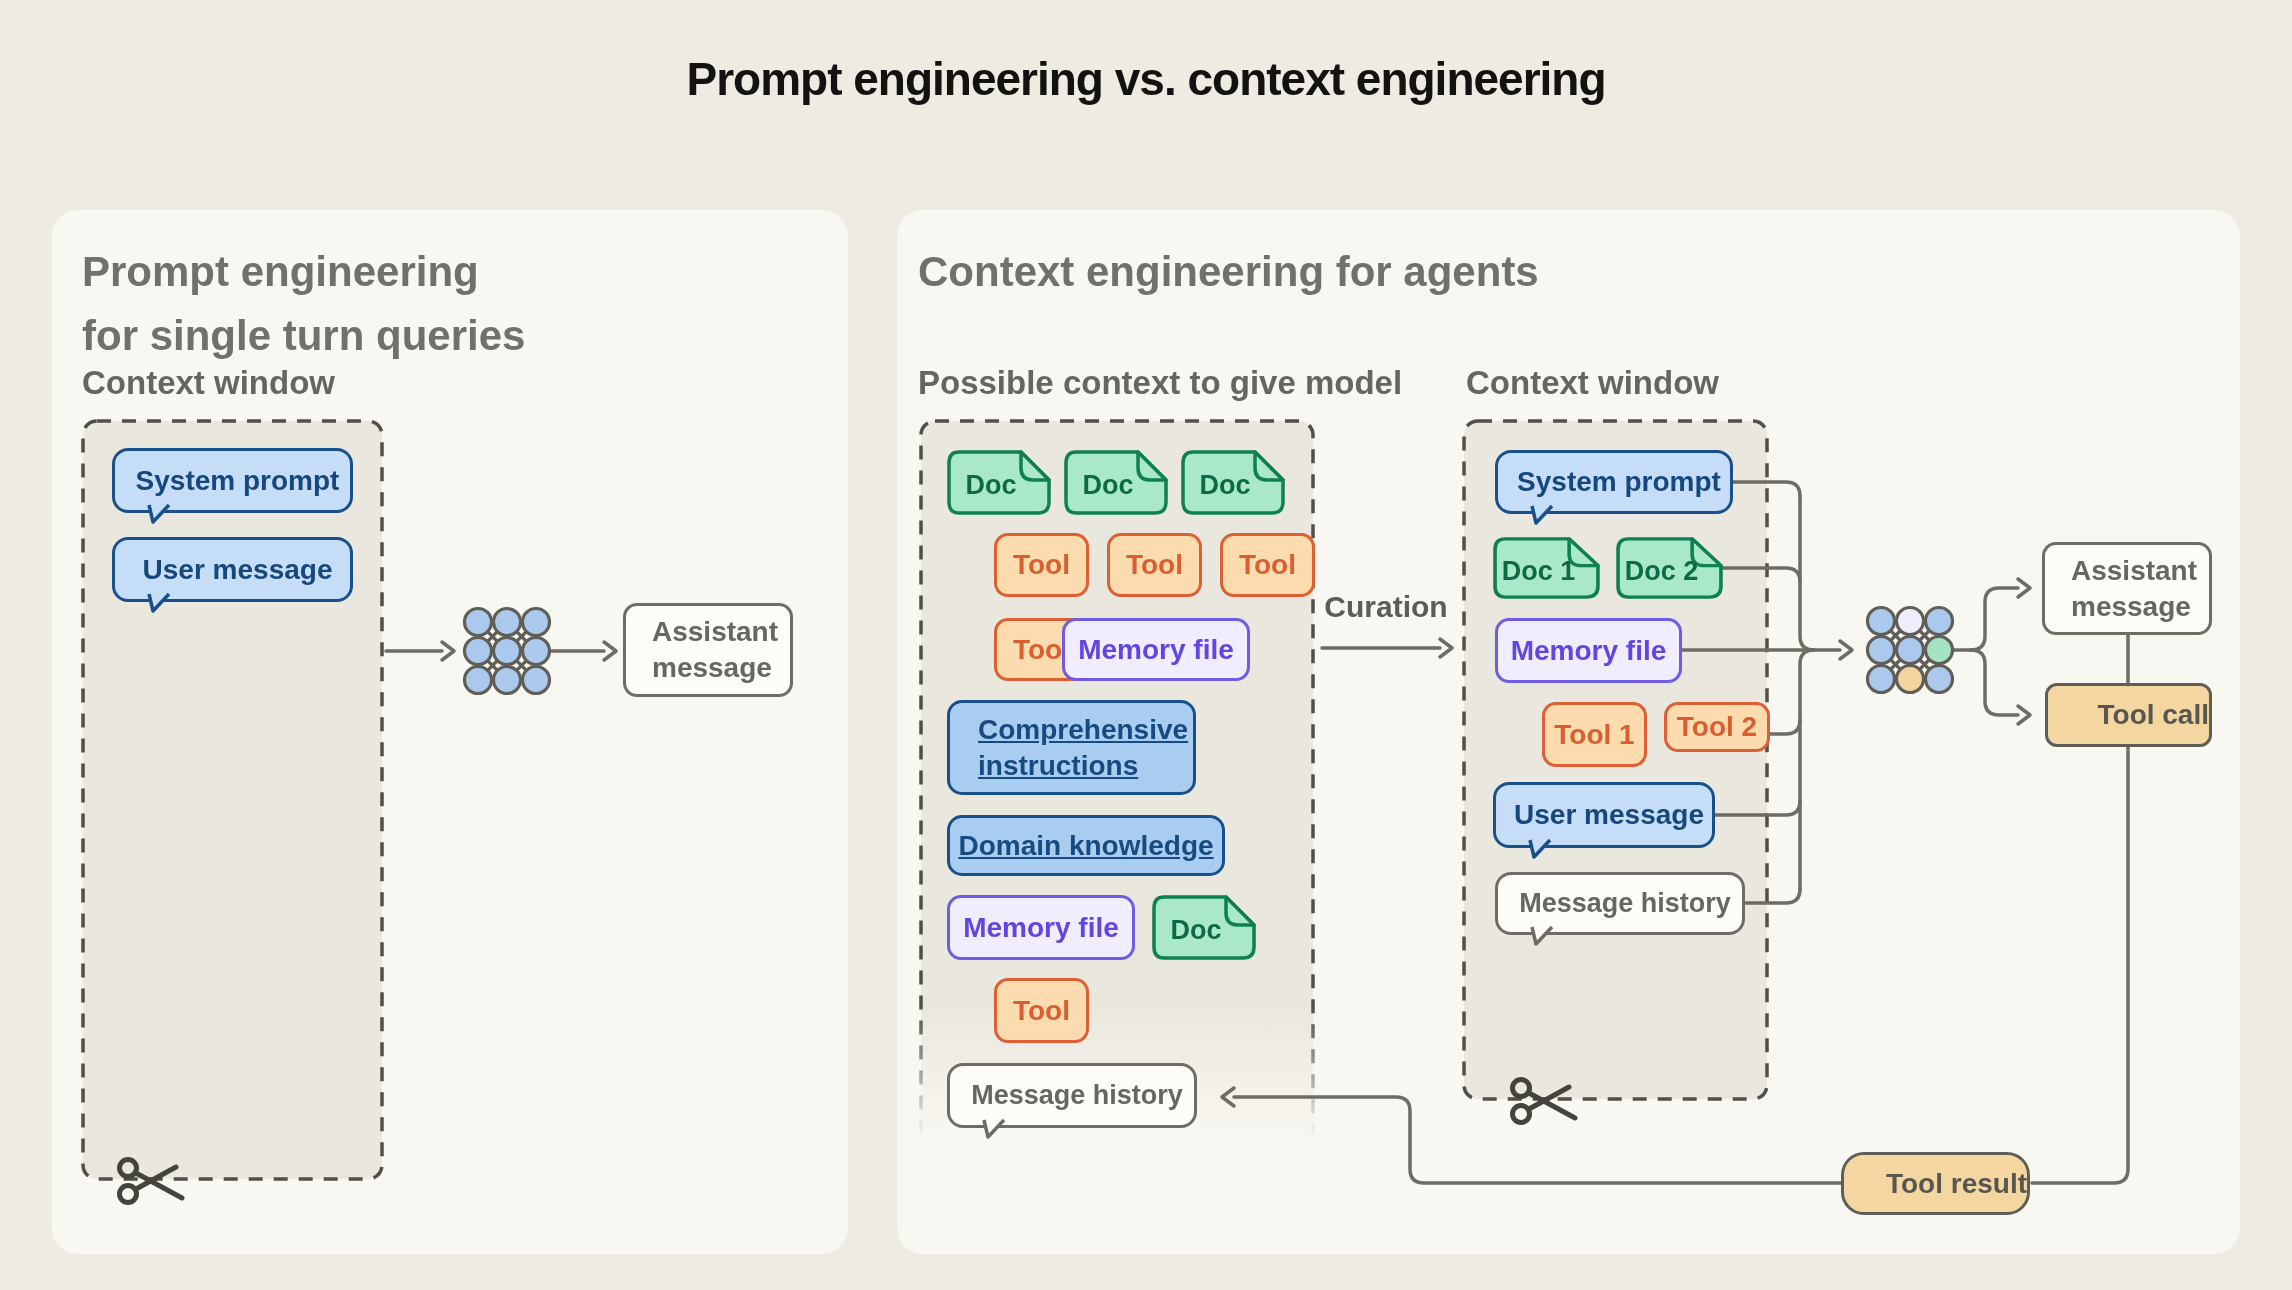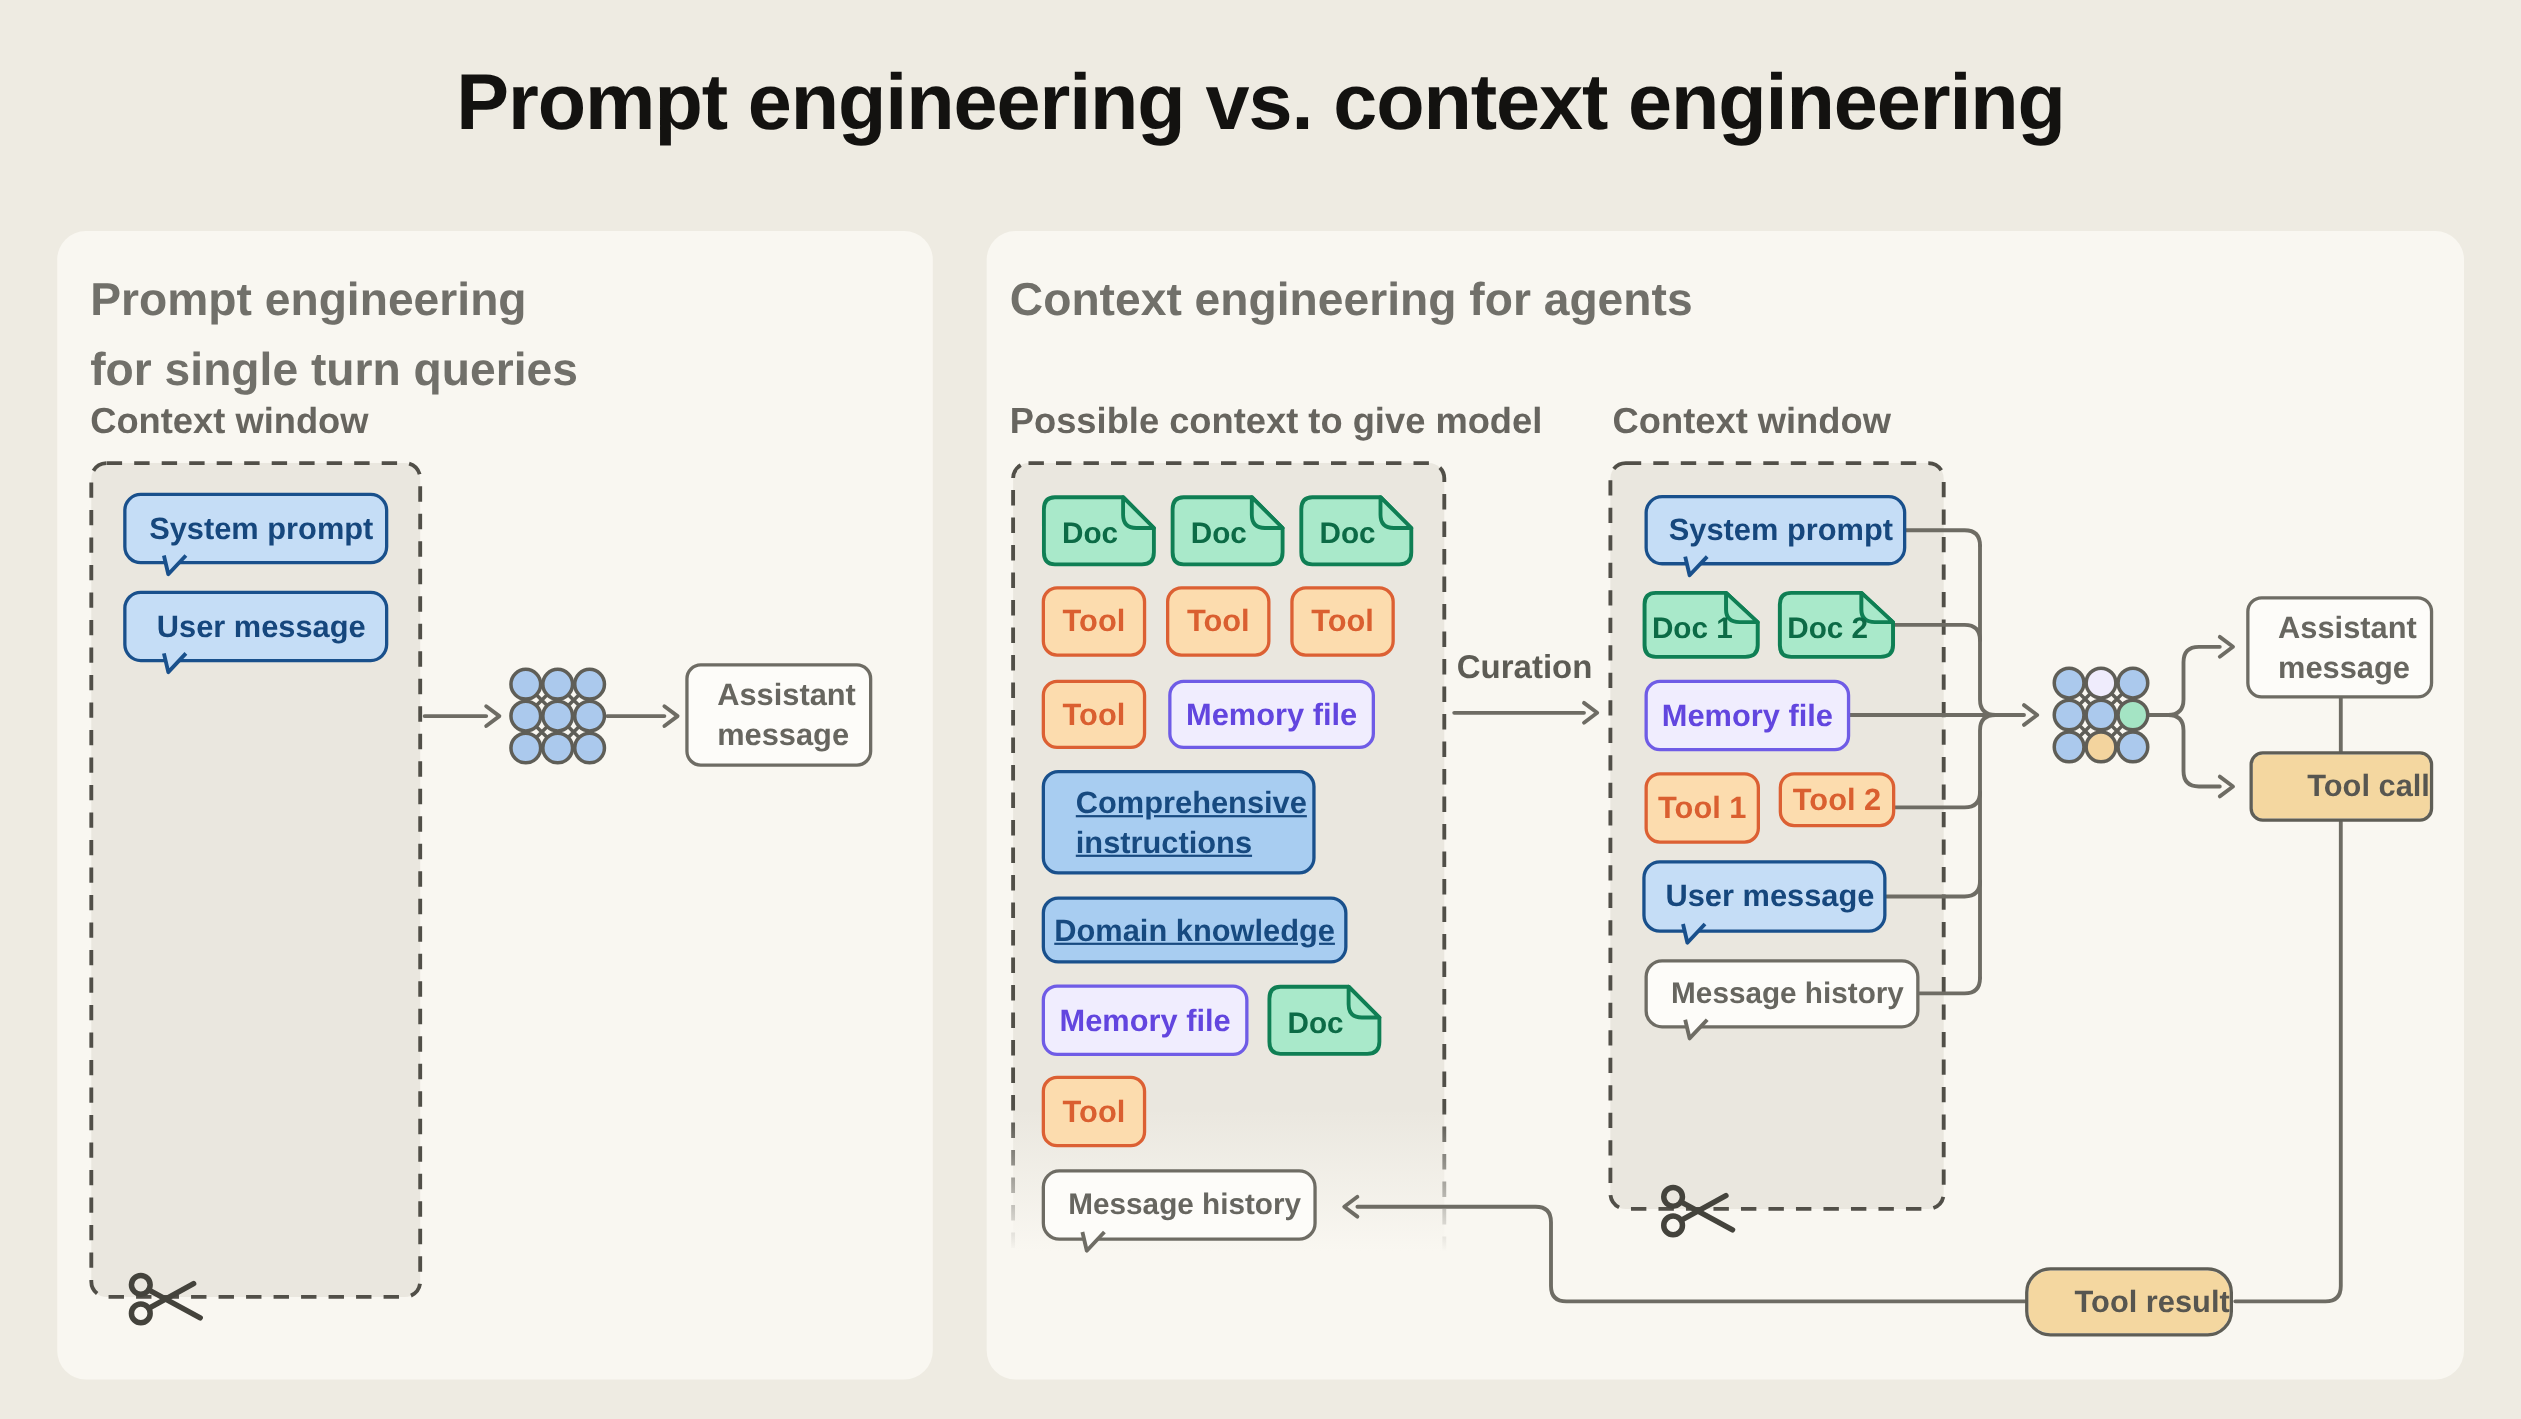--- a/index.html
+++ b/index.html
@@ -1,35 +1,35 @@
 <!DOCTYPE html>
 <html><head>
 <meta charset="utf-8">
 <style>
   html,body{margin:0;padding:0;background:#eeebe2;}
   .canvas{position:relative;width:2292px;height:1290px;background:#eeebe2;
     font-family:"Liberation Sans",sans-serif;overflow:hidden;}
   .panel{position:absolute;top:210px;height:1044px;background:#f9f7f1;border-radius:26px;z-index:0;}
   .page-title{position:absolute;top:52px;left:0;width:100%;text-align:center;
-    font-size:72px;font-weight:700;letter-spacing:-1px;color:#131210;z-index:5;}
+    font-size:46px;font-weight:700;letter-spacing:-1px;color:#131210;z-index:5;}
   .panel-heading{position:absolute;font-size:42px;font-weight:700;color:#71706a;line-height:64px;z-index:5;}
   .small-label{position:absolute;font-size:33px;font-weight:700;color:#67655f;z-index:5;}
   .curation-label{position:absolute;left:1316px;top:590px;width:140px;text-align:center;
     font-size:30px;font-weight:700;color:#5d5c55;z-index:5;}
   svg.layer{position:absolute;left:0;top:0;pointer-events:none;}
   #svg-bg{z-index:1;}
   .fade{position:absolute;left:910px;top:1008px;width:412px;height:180px;z-index:2;
     background:linear-gradient(to bottom,rgba(249,247,241,0) 0%,rgba(249,247,241,1) 72%);}
   #svg-lines{z-index:3;}
   .box{position:absolute;box-sizing:border-box;border:3.5px solid;border-radius:14px;
     display:flex;align-items:center;justify-content:center;
     font-weight:700;font-size:28px;z-index:4;}
   .c-blue{background:#c5ddf6;border-color:#19508c;color:#16477d;}
   .c-bluesolid{background:#a8cdf1;border-color:#19508c;color:#174a80;border-radius:15px;text-decoration:underline;}
-  .c-orange{background:#fcdcae;border-color:#dc6033;color:#da5f30;}
+  .c-orange{background:#fcdcae;border-color:#dc6033;color:#da5f30;margin-left:47px;}
   .c-purple{background:#f0edfe;border-color:#6f5ce6;color:#6246df;}
   .c-white{background:#fdfcf9;border-color:#6e6c64;color:#676660;}
   .c-tan{background:#f4d7a0;border-color:#5f5e56;color:#575650;background-clip:padding-box;justify-content:flex-end;}
   .bubble{border-radius:16px;padding-left:10px;}
   .tail{position:absolute;left:32px;top:calc(100% - 5px);width:26px;height:22px;overflow:visible;}
   .left-text{justify-content:flex-start;text-align:left;}
   .two-line{line-height:36px;}
   .doc{position:absolute;z-index:4;color:#0c6b46;font-weight:700;font-size:27px;
     display:flex;align-items:center;justify-content:center;}
   .doc svg{position:absolute;left:0;top:0;overflow:visible;}

